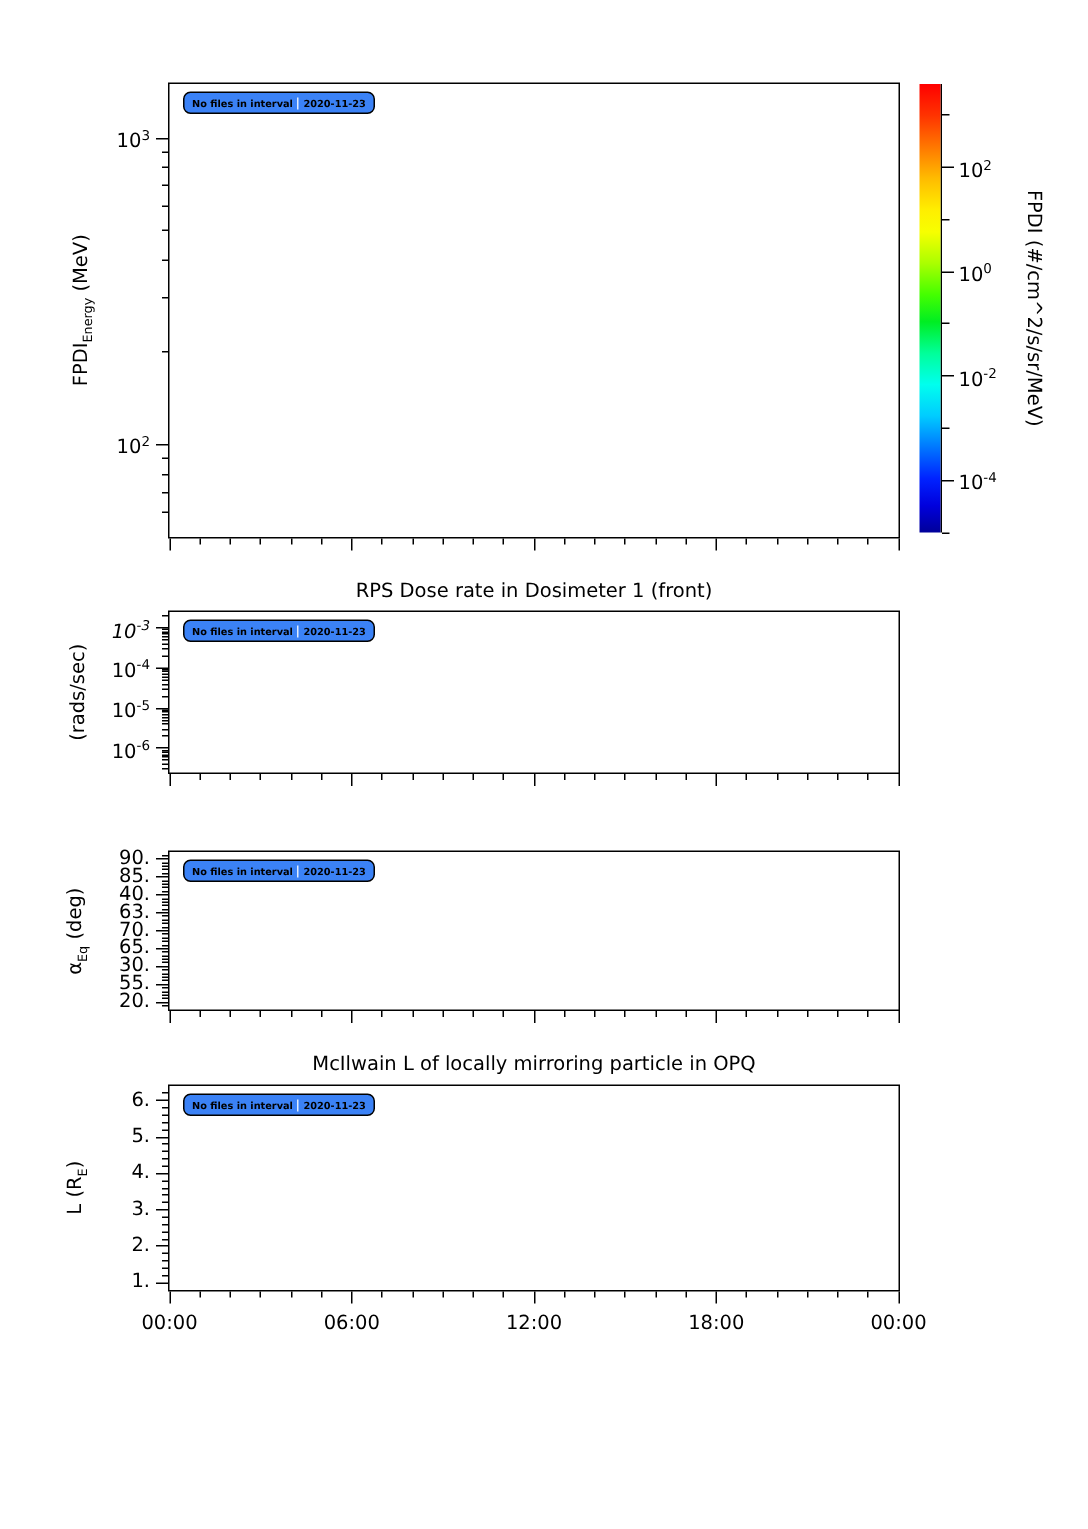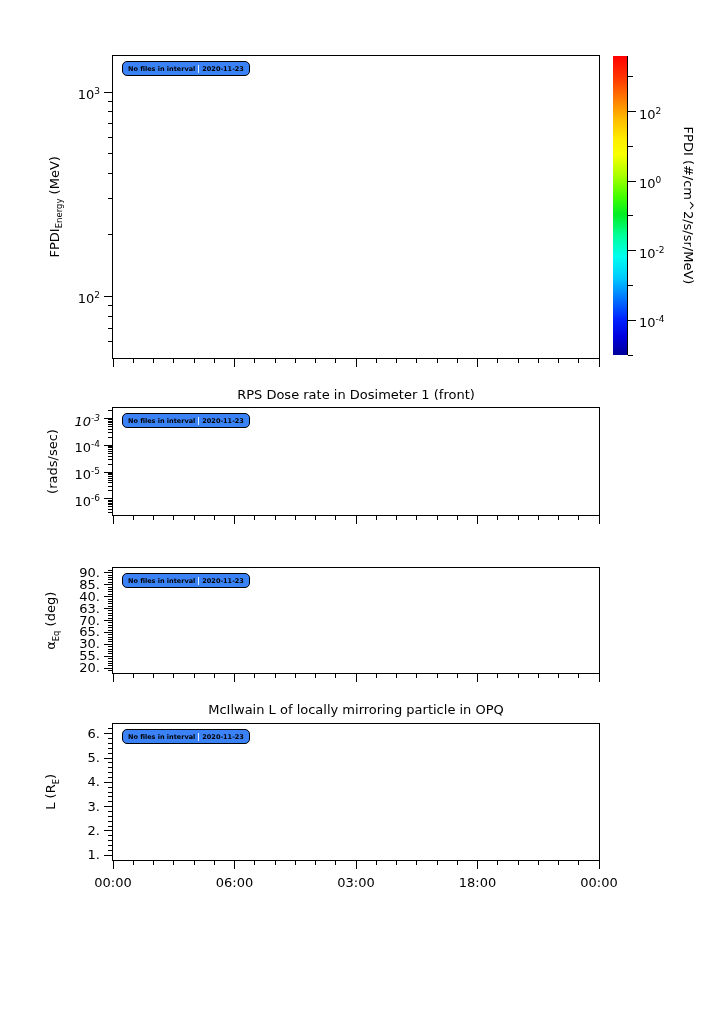--- a/index.html
+++ b/index.html
@@ -319,17 +319,17 @@
       <div class="tick" style="left: 15px; top: 298.5px; width: 5px; height: 1px;"></div>
     </div>
 
 
 <div class="rot-label" style="left: 4.5px; top: 198px; transform: rotate(-90deg); transform-origin: center center;">FPDI<sub>Energy</sub> (MeV)</div>
     <div class="rot-label" style="left: 19.5px; top: 454px; transform: rotate(-90deg); transform-origin: center center;">(rads/sec)</div>
     <div class="rot-label" style="left: 23px; top: 611.5px; transform: rotate(-90deg); transform-origin: center center;">α<sub>Eq</sub> (deg)</div>
     <div class="rot-label" style="left: 34px; top: 783px; transform: rotate(-90deg); transform-origin: center center;">L (R<sub>E</sub>)</div>
     <div class="xtick-label" style="left: 78px; top: 875px;">00:00</div>
     <div class="xtick-label" style="left: 199.5px; top: 875px;">06:00</div>
-    <div class="xtick-label" style="left: 321px; top: 875px;">03:00</div>
+    <div class="xtick-label" style="left: 321px; top: 875px;">12:00</div>
     <div class="xtick-label" style="left: 442.5px; top: 875px;">18:00</div>
     <div class="xtick-label" style="left: 564px; top: 875px;">00:00</div>
     <div class="rot-label" style="left: 610px; top: 198px; transform: rotate(90deg); transform-origin: center center;">FPDI (#/cm^2/s/sr/MeV)</div>
   </div>
 
 </body></html>

